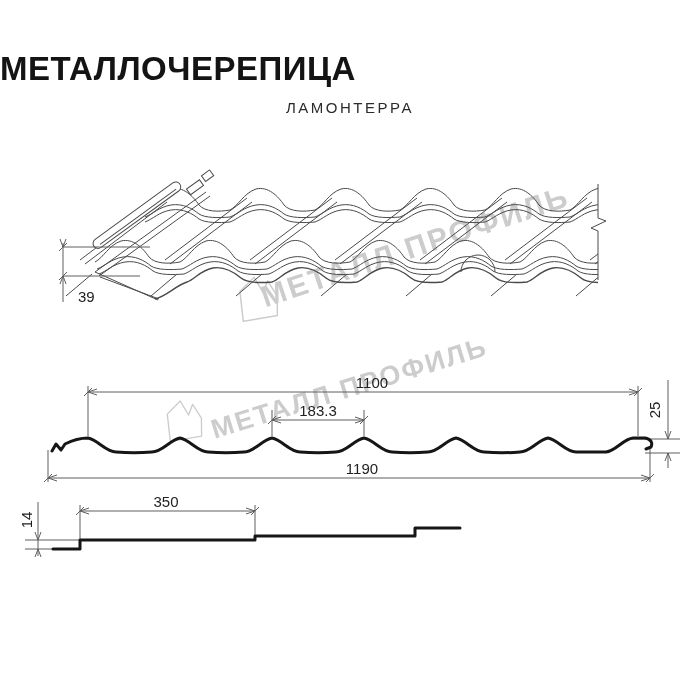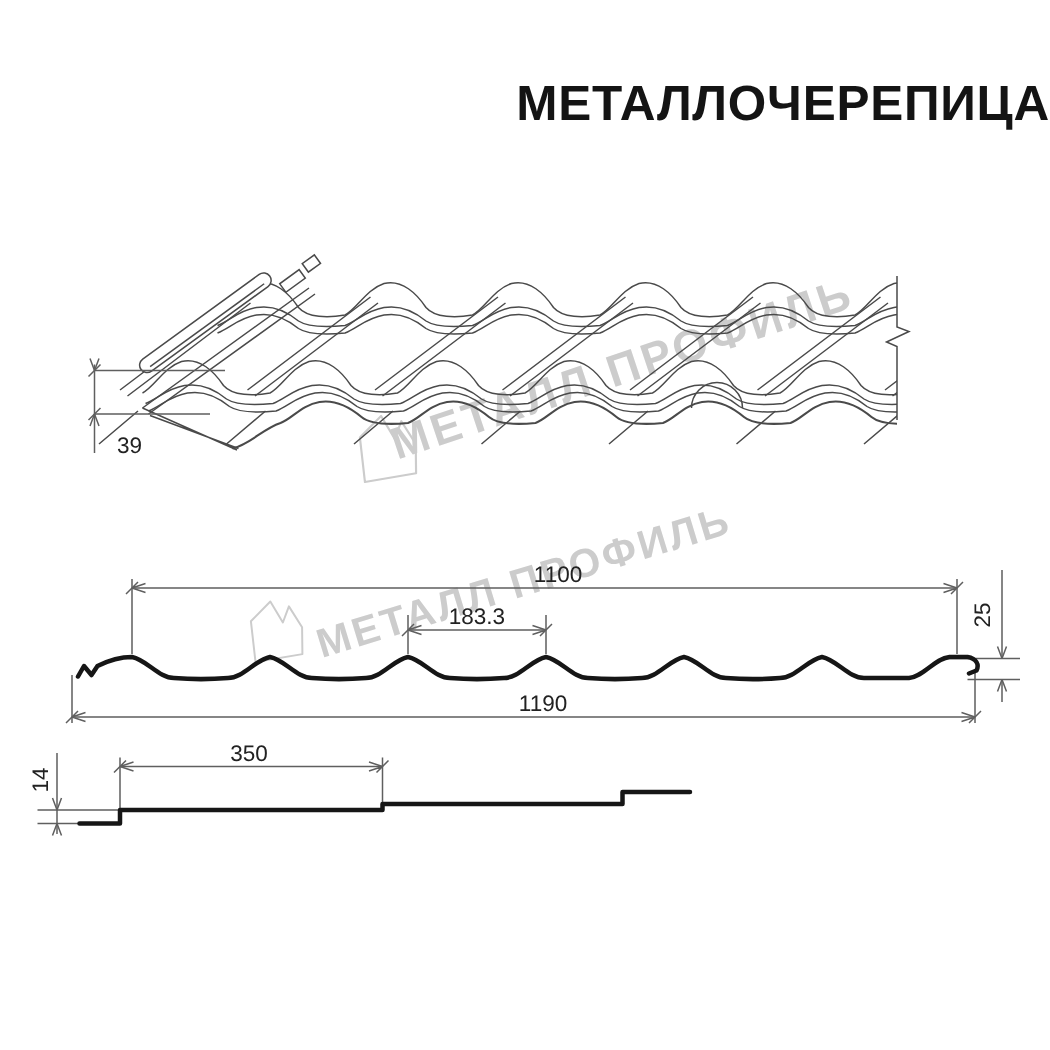--- a/index.html
+++ b/index.html
@@ -1,18 +1,18 @@
 <!DOCTYPE html>
 <html><head>
 <meta charset="utf-8">
 <style>
   html,body{margin:0;padding:0;background:#fff;}
   #stage{position:relative;width:700px;height:700px;background:#fff;overflow:hidden;
          font-family:"Liberation Sans",sans-serif;}
-  .title{position:absolute;left:0;top:50px;width:700px;text-align:right;
+  .title{position:absolute;left:0;top:50px;width:700px;text-align:left;
          font-size:33px;font-weight:bold;letter-spacing:.5px;color:#141414;}
   .subtitle{position:absolute;left:0;top:99px;width:700px;text-align:center;
          font-size:15px;font-weight:500;letter-spacing:2.5px;color:#2b2b2b;}
   .wm-text{position:absolute;white-space:nowrap;font-weight:bold;color:#cccccc;
          transform-origin:left center;}
   .wm1{left:262px;top:281px;font-size:30px;letter-spacing:2.5px;transform:rotate(-18.5deg);}
   .wm2{left:212px;top:415px;font-size:27px;letter-spacing:2px;transform:rotate(-17deg);}
   .wm-logo{position:absolute;}
   svg{position:absolute;overflow:visible;}
   .ln{stroke:#4a4a4a;stroke-width:1;fill:none;}
@@ -21,20 +21,21 @@
   .dim{stroke:#5f5f5f;stroke-width:1;fill:none;}
   .dimtxt{font-family:"Liberation Sans",sans-serif;font-size:15px;fill:#222;}
   .wmln{stroke:#cccccc;stroke-width:3;fill:none;stroke-linejoin:round;}
 </style>
 </head>
 <body>
 
 <div id="stage">
 
   <div class="title">МЕТАЛЛОЧЕРЕПИЦА</div>
+  <div class="subtitle">ЛАМОНТЕРРА</div>
 
   <svg class="wm-logo" style="left:226px;top:274px;transform:rotate(-12deg);" width="60" height="48" viewBox="0 0 100 100">
     <polygon class="wmln" points="14,92 20,30 55,7 67,42 81,20 94,55 86,95"></polygon>
   </svg>
   <div class="wm-text wm1">МЕТАЛЛ ПРОФИЛЬ</div>
 
   <svg class="wm-logo" style="left:154px;top:398px;transform:rotate(-12deg);" width="56" height="44" viewBox="0 0 100 100">
     <polygon class="wmln" points="14,92 20,30 55,7 67,42 81,20 94,55 86,95"></polygon>
   </svg>
   <div class="wm-text wm2">МЕТАЛЛ ПРОФИЛЬ</div>

